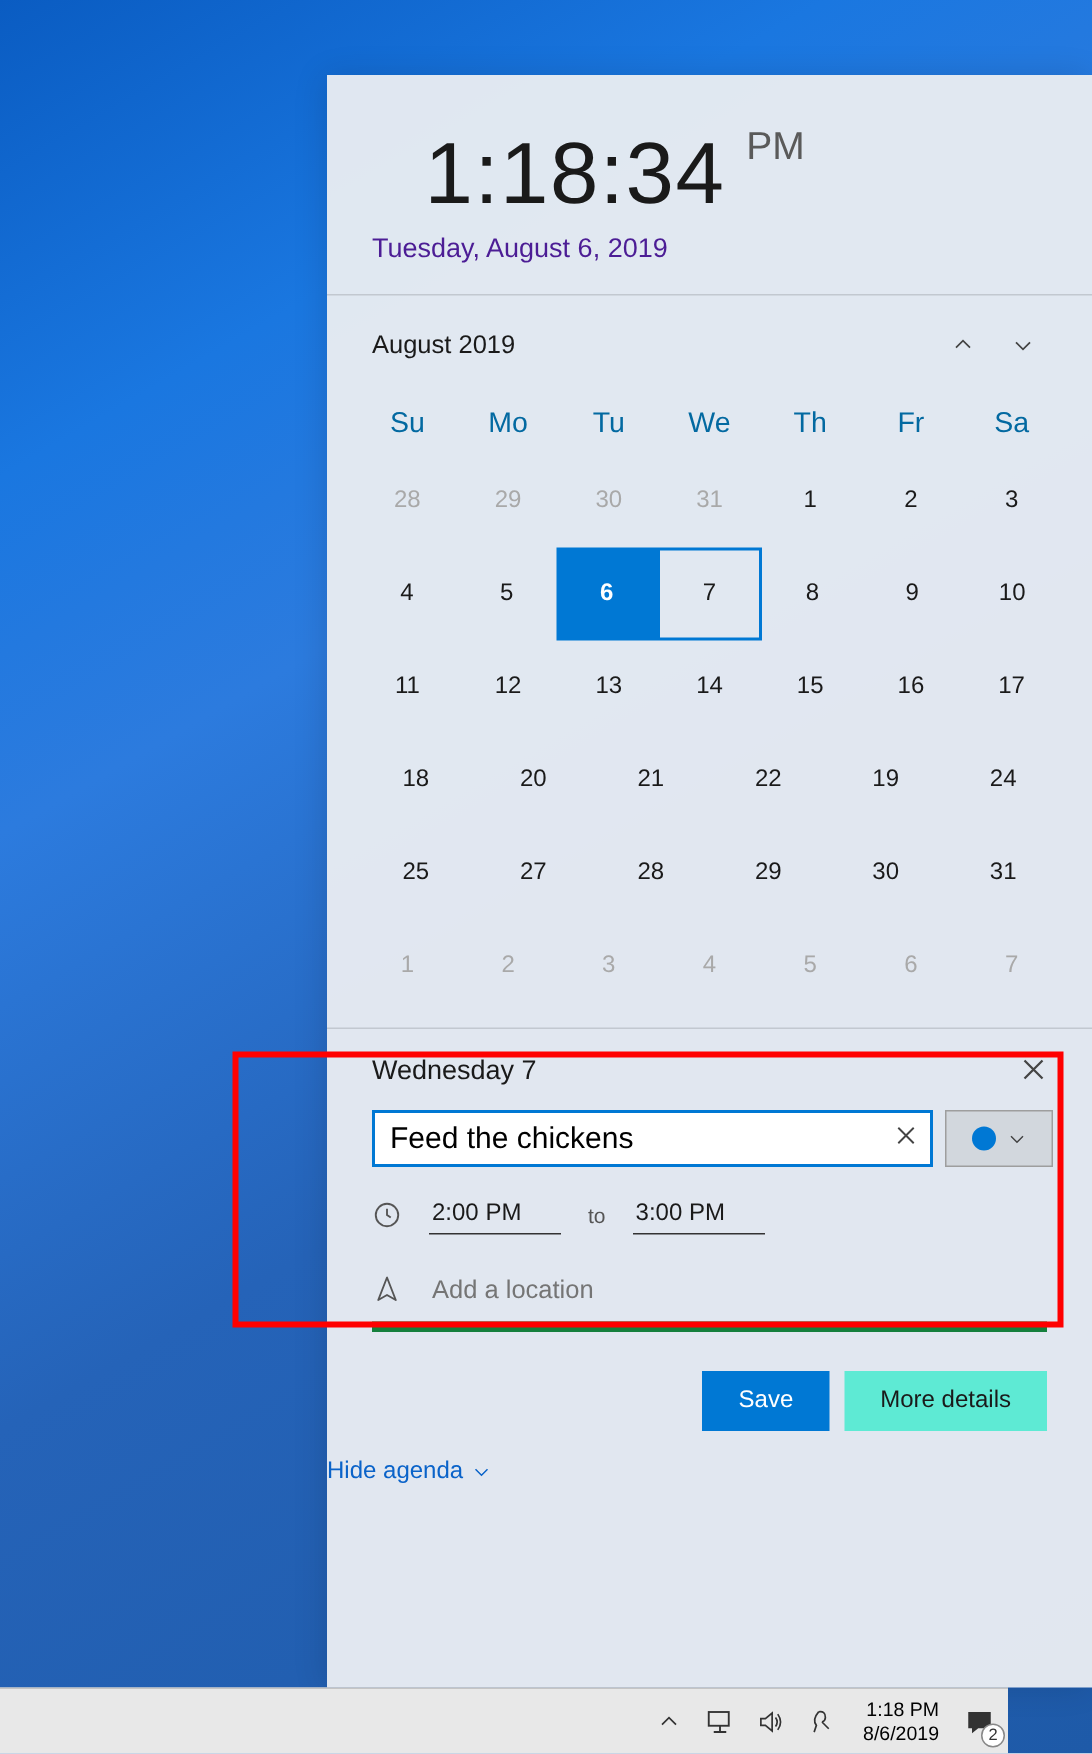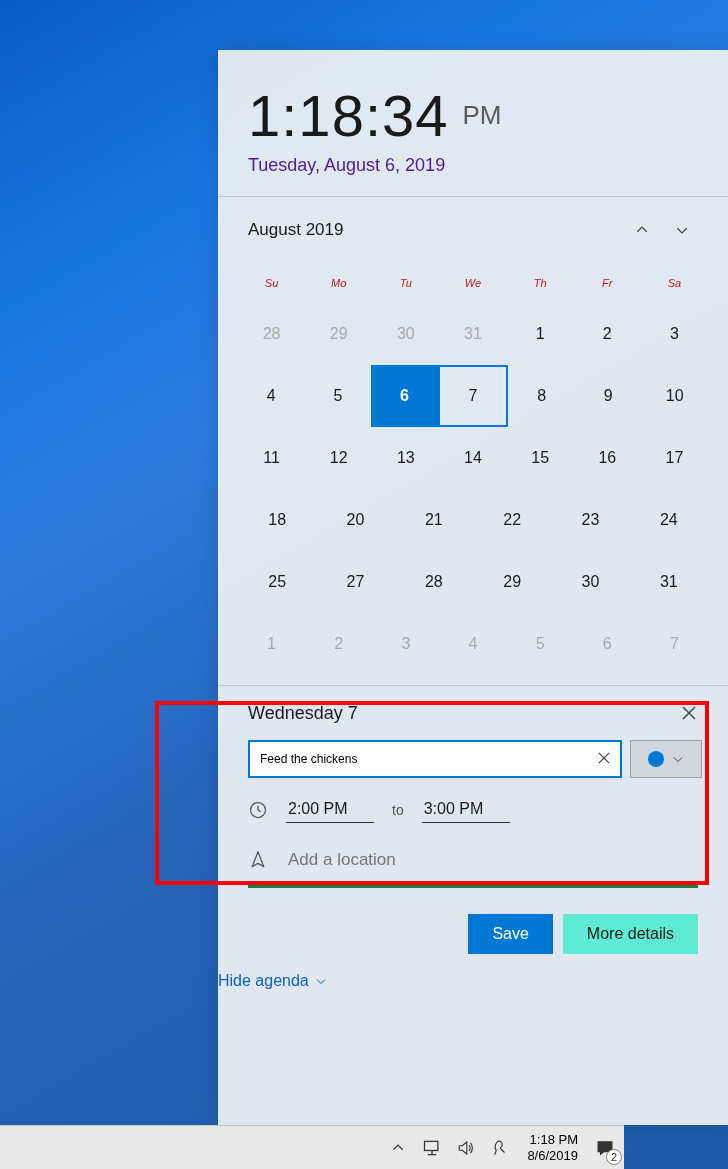--- a/index.html
+++ b/index.html
@@ -16,40 +16,40 @@
       top: 50px; right: 0;
       width: 510px;
       height: 1075px;
       background: rgba(231, 235, 242, 0.97);
       box-shadow: -2px 0 20px rgba(0,0,0,0.12);
       display: flex; flex-direction: column;
       font-size: 15px; color: #1a1a1a;
     }
 
     .clock-block { padding: 32px 30px 20px 30px; }
-    .clock-time { display: flex; align-items: center; gap: 14px; }
+    .clock-time { display: flex; align-items: flex-start; gap: 14px; margin-left: 35px; }
     .clock-main { font-size: 58px; font-weight: 300; letter-spacing: 1px; }
     .clock-ampm { font-size: 26px; color: #5a5a5a; }
     .clock-date { font-size: 18px; color: #4c1d95; margin-top: 6px; }
 
     .divider { height: 1px; background: #c2c8d0; width: 100%; }
 
     .cal-header { display: flex; align-items: center; padding: 16px 26px 8px 30px; }
     .cal-month { font-size: 17px; flex: 1; }
     .chev { width: 40px; height: 34px; display: flex; align-items: center; justify-content: center; cursor: pointer; }
     .chev svg { width: 14px; height: 14px; }
 
     .cal-grid { padding: 8px 20px 10px 20px; }
     .cal-row { display: flex; }
     .cal-cell {
       flex: 1 1 0; height: 62px;
       display: flex; align-items: center; justify-content: center;
       font-size: 16px; cursor: pointer;
     }
-    .cal-wd { height: 40px; font-size: 11px; color: #b91c1c; cursor: default; font-style: italic; }
+    .cal-wd { height: 40px; font-size: 19px; color: #0369a1; cursor: default; }
     .muted { color: #a9a9a9; }
     .today { background: #0078d4; color: #fff; font-weight: 600; }
     .selected { border: 2px solid #0078d4; }
 
     .highlight-box {
       position: absolute;
       border: 4px solid #ff0000;
       left: 155px; top: 701px;
       width: 554px; height: 184px;
       pointer-events: none;
@@ -59,21 +59,21 @@
     .event-panel { padding: 14px 26px 0 30px; position: relative; }
     .event-head { display: flex; align-items: center; }
     .event-day { font-size: 18px; flex: 1; }
     .close-x { width: 26px; height: 26px; display:flex; align-items:center; justify-content:center; cursor:pointer; color:#444; }
 
     .event-title-row { display: flex; gap: 8px; margin-top: 14px; }
     .event-title-input {
       flex: 1; height: 38px; border: 2px solid #0078d4; background: #fff;
       display: flex; align-items: center; padding: 0 10px;
     }
-    .event-title-input input { flex: 1; border: none; outline: none; font-size: 12px; background: transparent; }
+    .event-title-input input { flex: 1; border: none; outline: none; font-size: 20px; background: transparent; }
     .clear-x { cursor: pointer; color: #555; font-size: 16px; }
     .calendar-picker {
       width: 72px; height: 38px; border: 1px solid #9e9e9e; background: #d2d7dd;
       display: flex; align-items: center; justify-content: center; gap: 8px; cursor: pointer;
     }
     .circle-swatch { width: 16px; height: 16px; border-radius: 50%; background: #0078d4; }
 
     .time-row { display: flex; align-items: center; gap: 18px; margin-top: 18px; }
     .clock-icon { width: 20px; height: 20px; color: #555; }
     .time-field { border-bottom: 1px solid #333; padding: 4px 2px; font-size: 16px; min-width: 88px; text-align: left; cursor: pointer; }
@@ -84,21 +84,21 @@
     .location-input { flex: 1; border: none; outline: none; background: transparent; font-size: 17px; color: #6a6a6a; }
 
     .btn-row { display: flex; gap: 10px; justify-content: flex-end; padding: 26px 30px 0 30px; }
     .btn { height: 40px; padding: 0 24px; font-size: 16px; border: none; cursor: pointer; display:flex; align-items:center; }
     .btn-primary { background: #0078d4; color: #fff; }
     .btn-secondary { background: #5eead4; color: #1a1a1a; }
 
     .agenda-toggle { display: flex; align-items:center; gap:6px; padding: 18px 30px 0 0; color: #0a63c9; font-size: 16px; cursor: pointer; }
 
     .taskbar {
-      position: absolute; left: 0; bottom: 0; width: 624px; height: 44px;
+      position: absolute; left: 0; bottom: 0; width: 672px; height: 44px;
       background: #e8e8e8; display: flex; align-items: center; justify-content: flex-end;
       padding: 0 6px; gap: 8px; border-top: 1px solid #c4c4c4;
     }
     .tray-icon { width: 26px; height: 26px; display:flex; align-items:center; justify-content:center; cursor:pointer; color:#333; }
     .tray-time { text-align: right; font-size: 13px; line-height: 16px; padding: 0 6px; cursor:pointer; }
     .action-center { position: relative; }
     .badge { position:absolute; right:-4px; bottom:-4px; width:16px; height:16px; border-radius:50%; background:#fff; border:1px solid #888; font-size:11px; display:flex; align-items:center; justify-content:center; }
   </style>
 </head>
 <body>
@@ -166,21 +166,21 @@
           <div class="cal-cell">14</div>
           <div class="cal-cell">15</div>
           <div class="cal-cell">16</div>
           <div class="cal-cell">17</div>
         </div>
         <div class="cal-row">
           <div class="cal-cell">18</div>
           <div class="cal-cell">20</div>
           <div class="cal-cell">21</div>
           <div class="cal-cell">22</div>
-          <div class="cal-cell">23</div>
+          <div class="cal-cell">19</div>
           <div class="cal-cell">24</div>
         </div>
         <div class="cal-row">
           <div class="cal-cell">25</div>
           <div class="cal-cell">27</div>
           <div class="cal-cell">28</div>
           <div class="cal-cell">29</div>
           <div class="cal-cell">30</div>
           <div class="cal-cell">31</div>
         </div>

